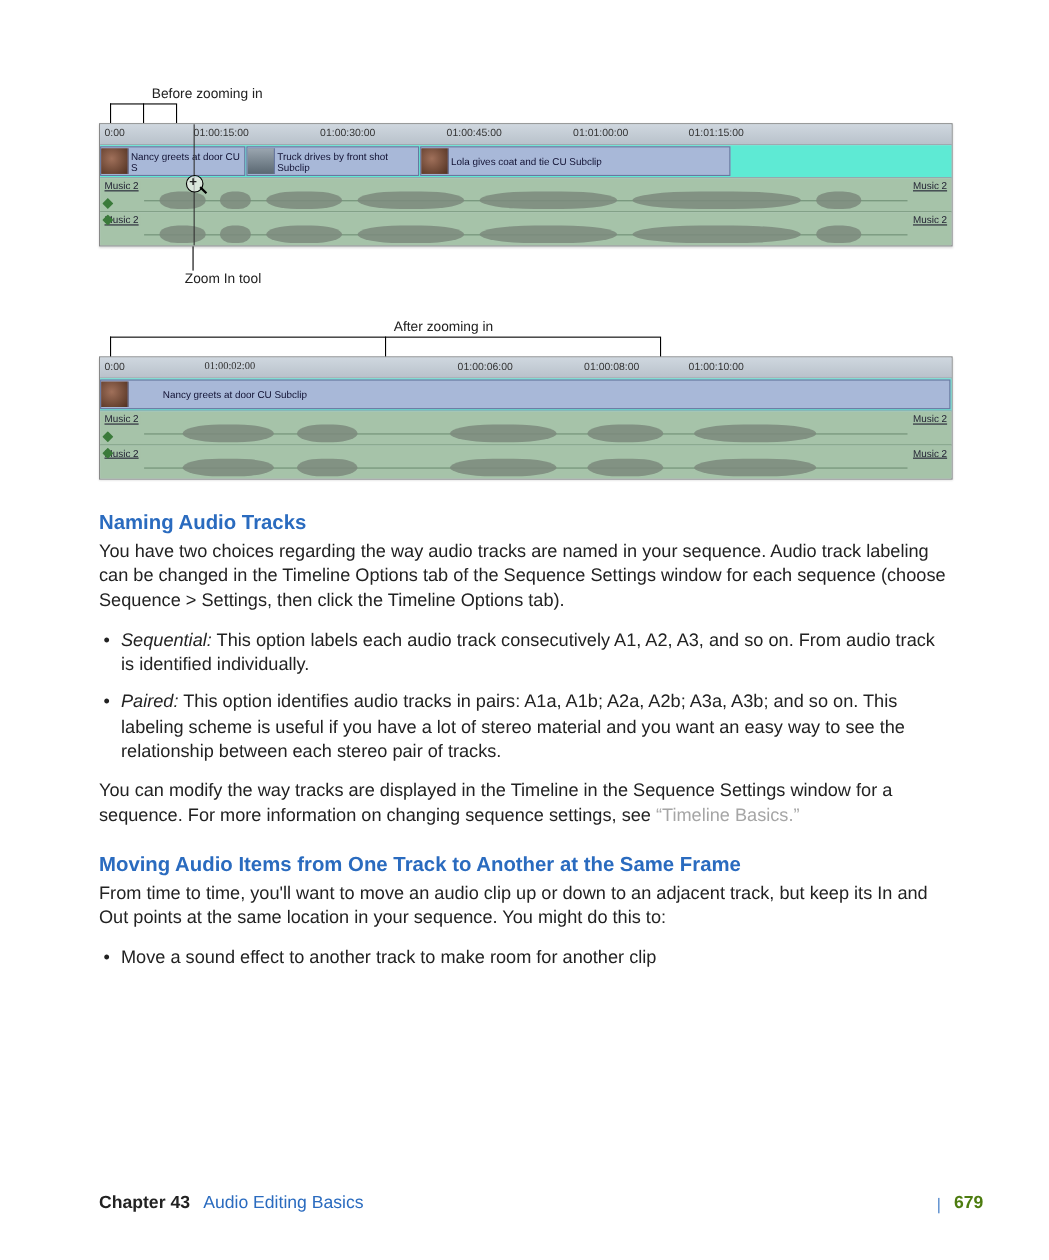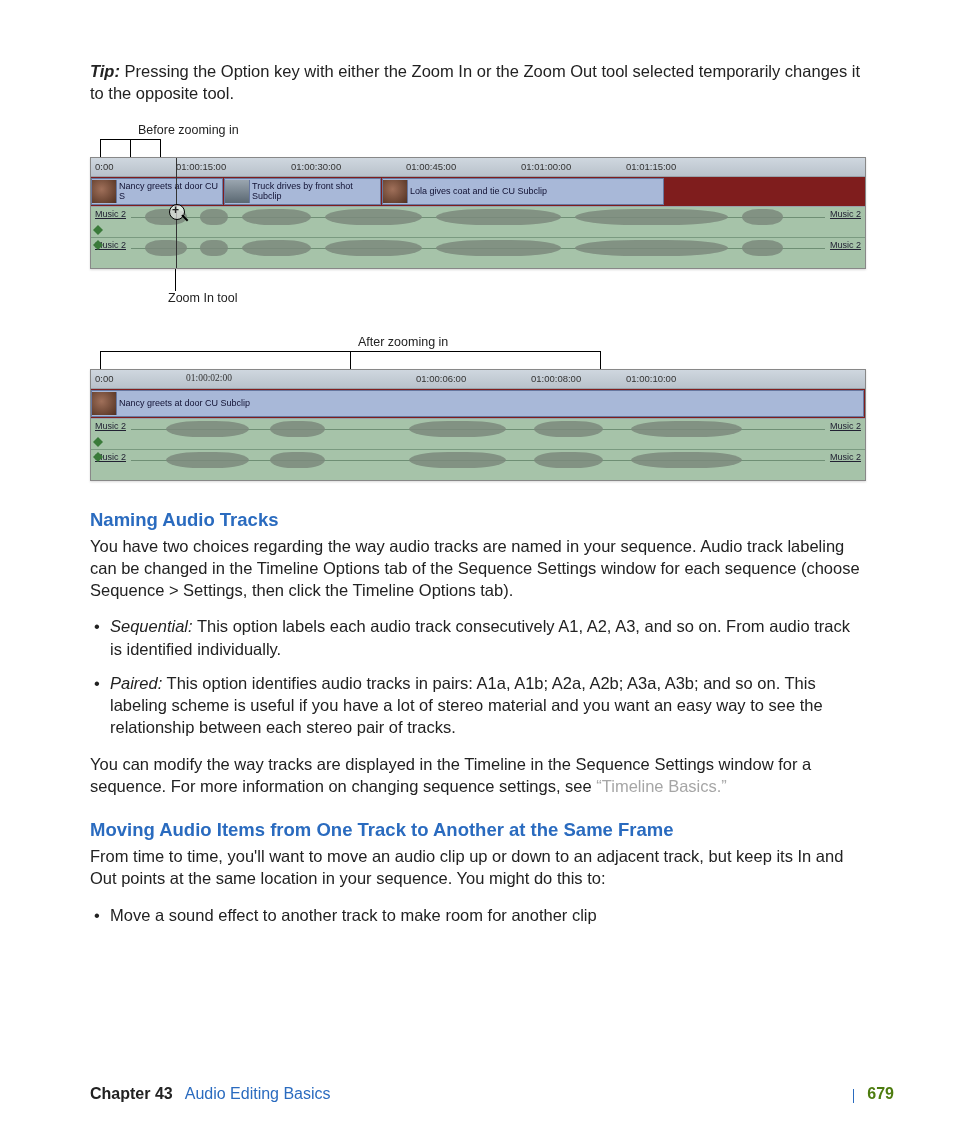--- a/index.html
+++ b/index.html
@@ -61,21 +61,21 @@
     color: #333;
     position: relative;
     border-bottom: 1px solid #9aa2aa;
   }
   .ruler span {
     position: absolute;
     top: 3px;
   }
   .video-track {
     height: 29px;
-    background: #7f1d1d;
+    background: #5eead4;
     display: flex;
     align-items: center;
     border-bottom: 1px solid #9aa2aa;
     position: relative;
     font-size: 9px;
     color: #113;
   }
   .vclip {
     height: 25px;
     background: #a8b8d8;
@@ -99,21 +99,21 @@
     background: #6a7a8a;
     background-image: linear-gradient(#9aa5af, #5a6872);
   }
   .audio-track {
     height: 30px;
     background: #a6c3a9;
     border-bottom: 1px solid #7a9a80;
     position: relative;
     overflow: hidden;
     display: flex;
-    align-items: flex-start;
+    align-items: flex-end;
   }
   .audio-track.last { border-bottom: none; }
   .audio-label {
     position: absolute;
     font-size: 9px;
     color: #223;
     text-decoration: underline;
     background: #a6c3a9;
     padding: 0 2px;
     z-index: 2;
@@ -233,24 +233,20 @@
     width: 1px;
     height: 14px;
     background: #2a6bbf;
   }
 </style>
 </head>
 <body>
 
 <div class="page">
 
-  <p class="body-text">
-    <span class="tip-label">Tip:</span>
-    <span>Pressing the Option key with either the Zoom In or the Zoom Out tool selected temporarily changes it to the opposite tool.</span>
-  </p>
 
   <div class="figure-wrap">
     <div class="callout-row">
       <span class="callout-label" style="left:48px; top:0;">Before zooming in</span>
       <div class="callout-line-v" style="left:40px; top:16px; height:18px;"></div>
       <div class="callout-line-h" style="left:10px; top:16px; width:60px;"></div>
       <div class="callout-line-v" style="left:10px; top:16px; height:18px;"></div>
       <div class="callout-line-v" style="left:70px; top:16px; height:18px;"></div>
     </div>
     <div class="timeline" style="position:relative;">
@@ -330,21 +326,21 @@
     <div class="timeline">
       <div class="ruler">
         <span style="left:4px;">0:00</span>
         <span style="left:95px;font-family:Liberation Serif, serif;">01:00:02:00</span>
         <span style="left:210px;margin-top:36px;">01:00:04:00</span>
         <span style="left:325px;">01:00:06:00</span>
         <span style="left:440px;">01:00:08:00</span>
         <span style="left:535px;">01:00:10:00</span>
       </div>
       <div class="video-track">
-        <div class="vclip" style="width:100%;">
+        <div class="vclip" style="width:100%;gap:29px;">
           <div class="thumb"></div>
           <span>Nancy greets at door CU Subclip</span>
         </div>
       </div>
       <div class="audio-track">
         <span class="audio-label left">Music 2</span>
         <span class="audio-label right">Music 2</span>
         <svg class="marker-dot" viewBox="0 0 10 10">
             <polygon points="5,0 10,5 5,10 0,5" fill="#3a7a3a"></polygon>
           </svg>

